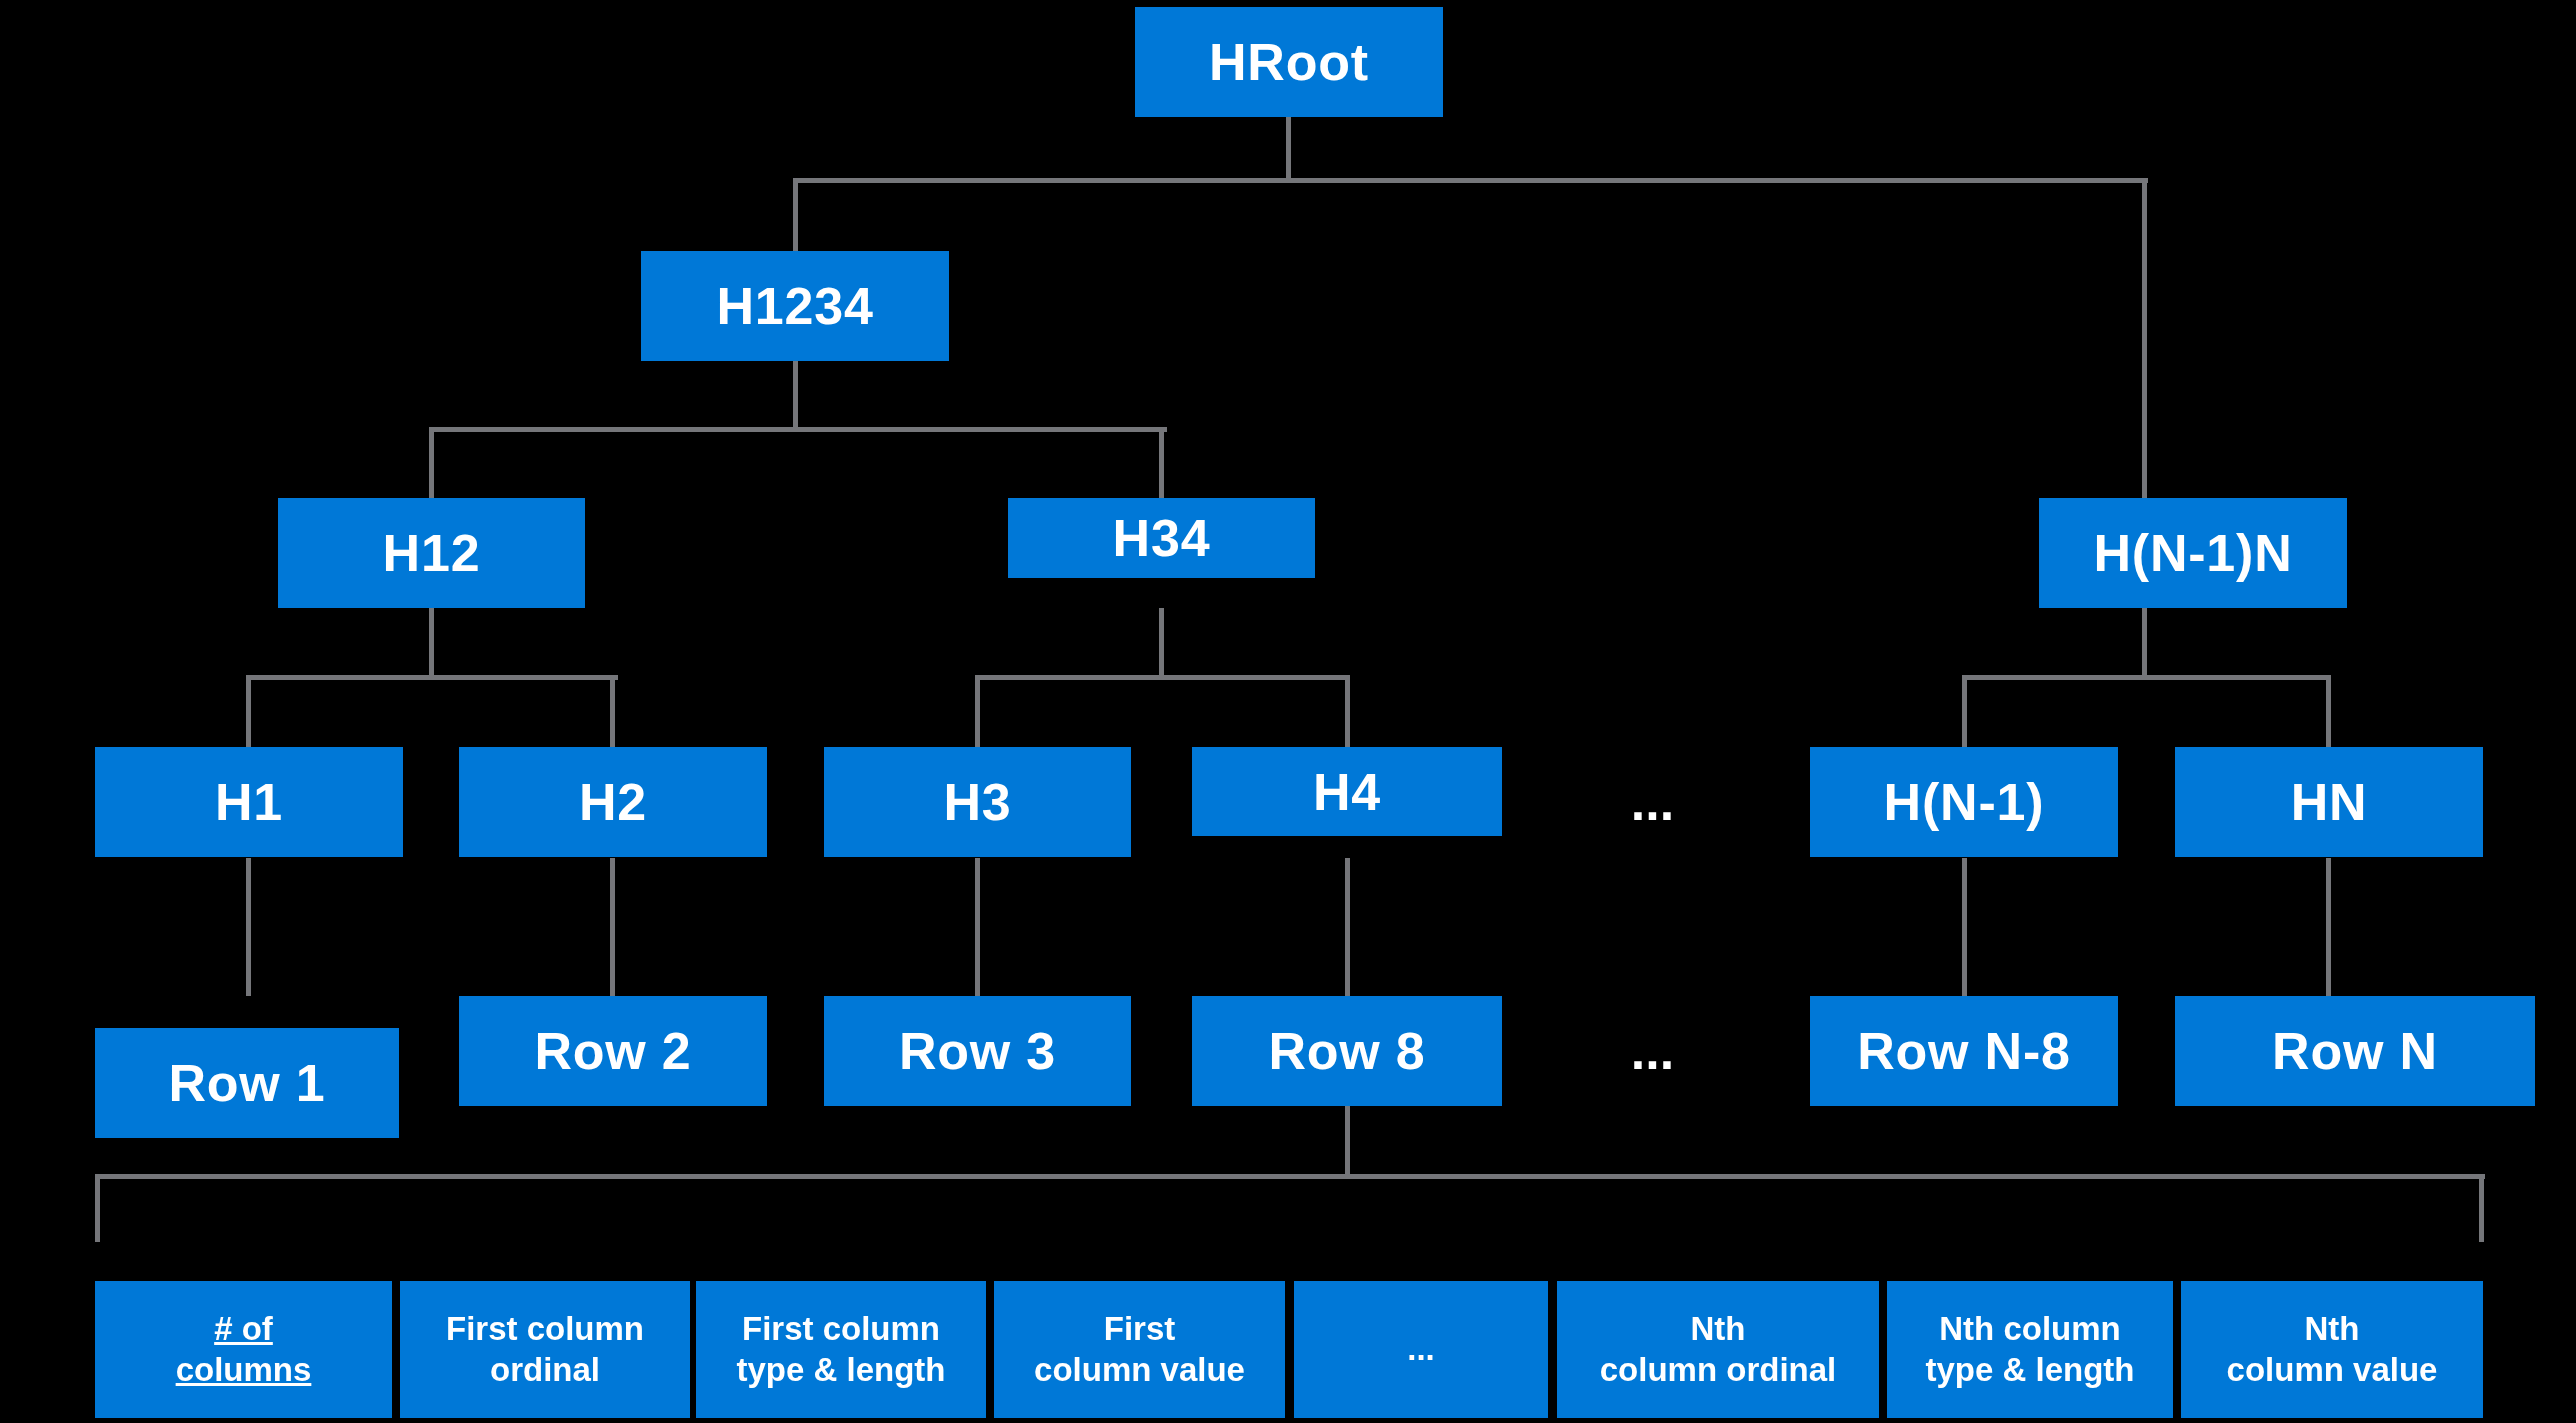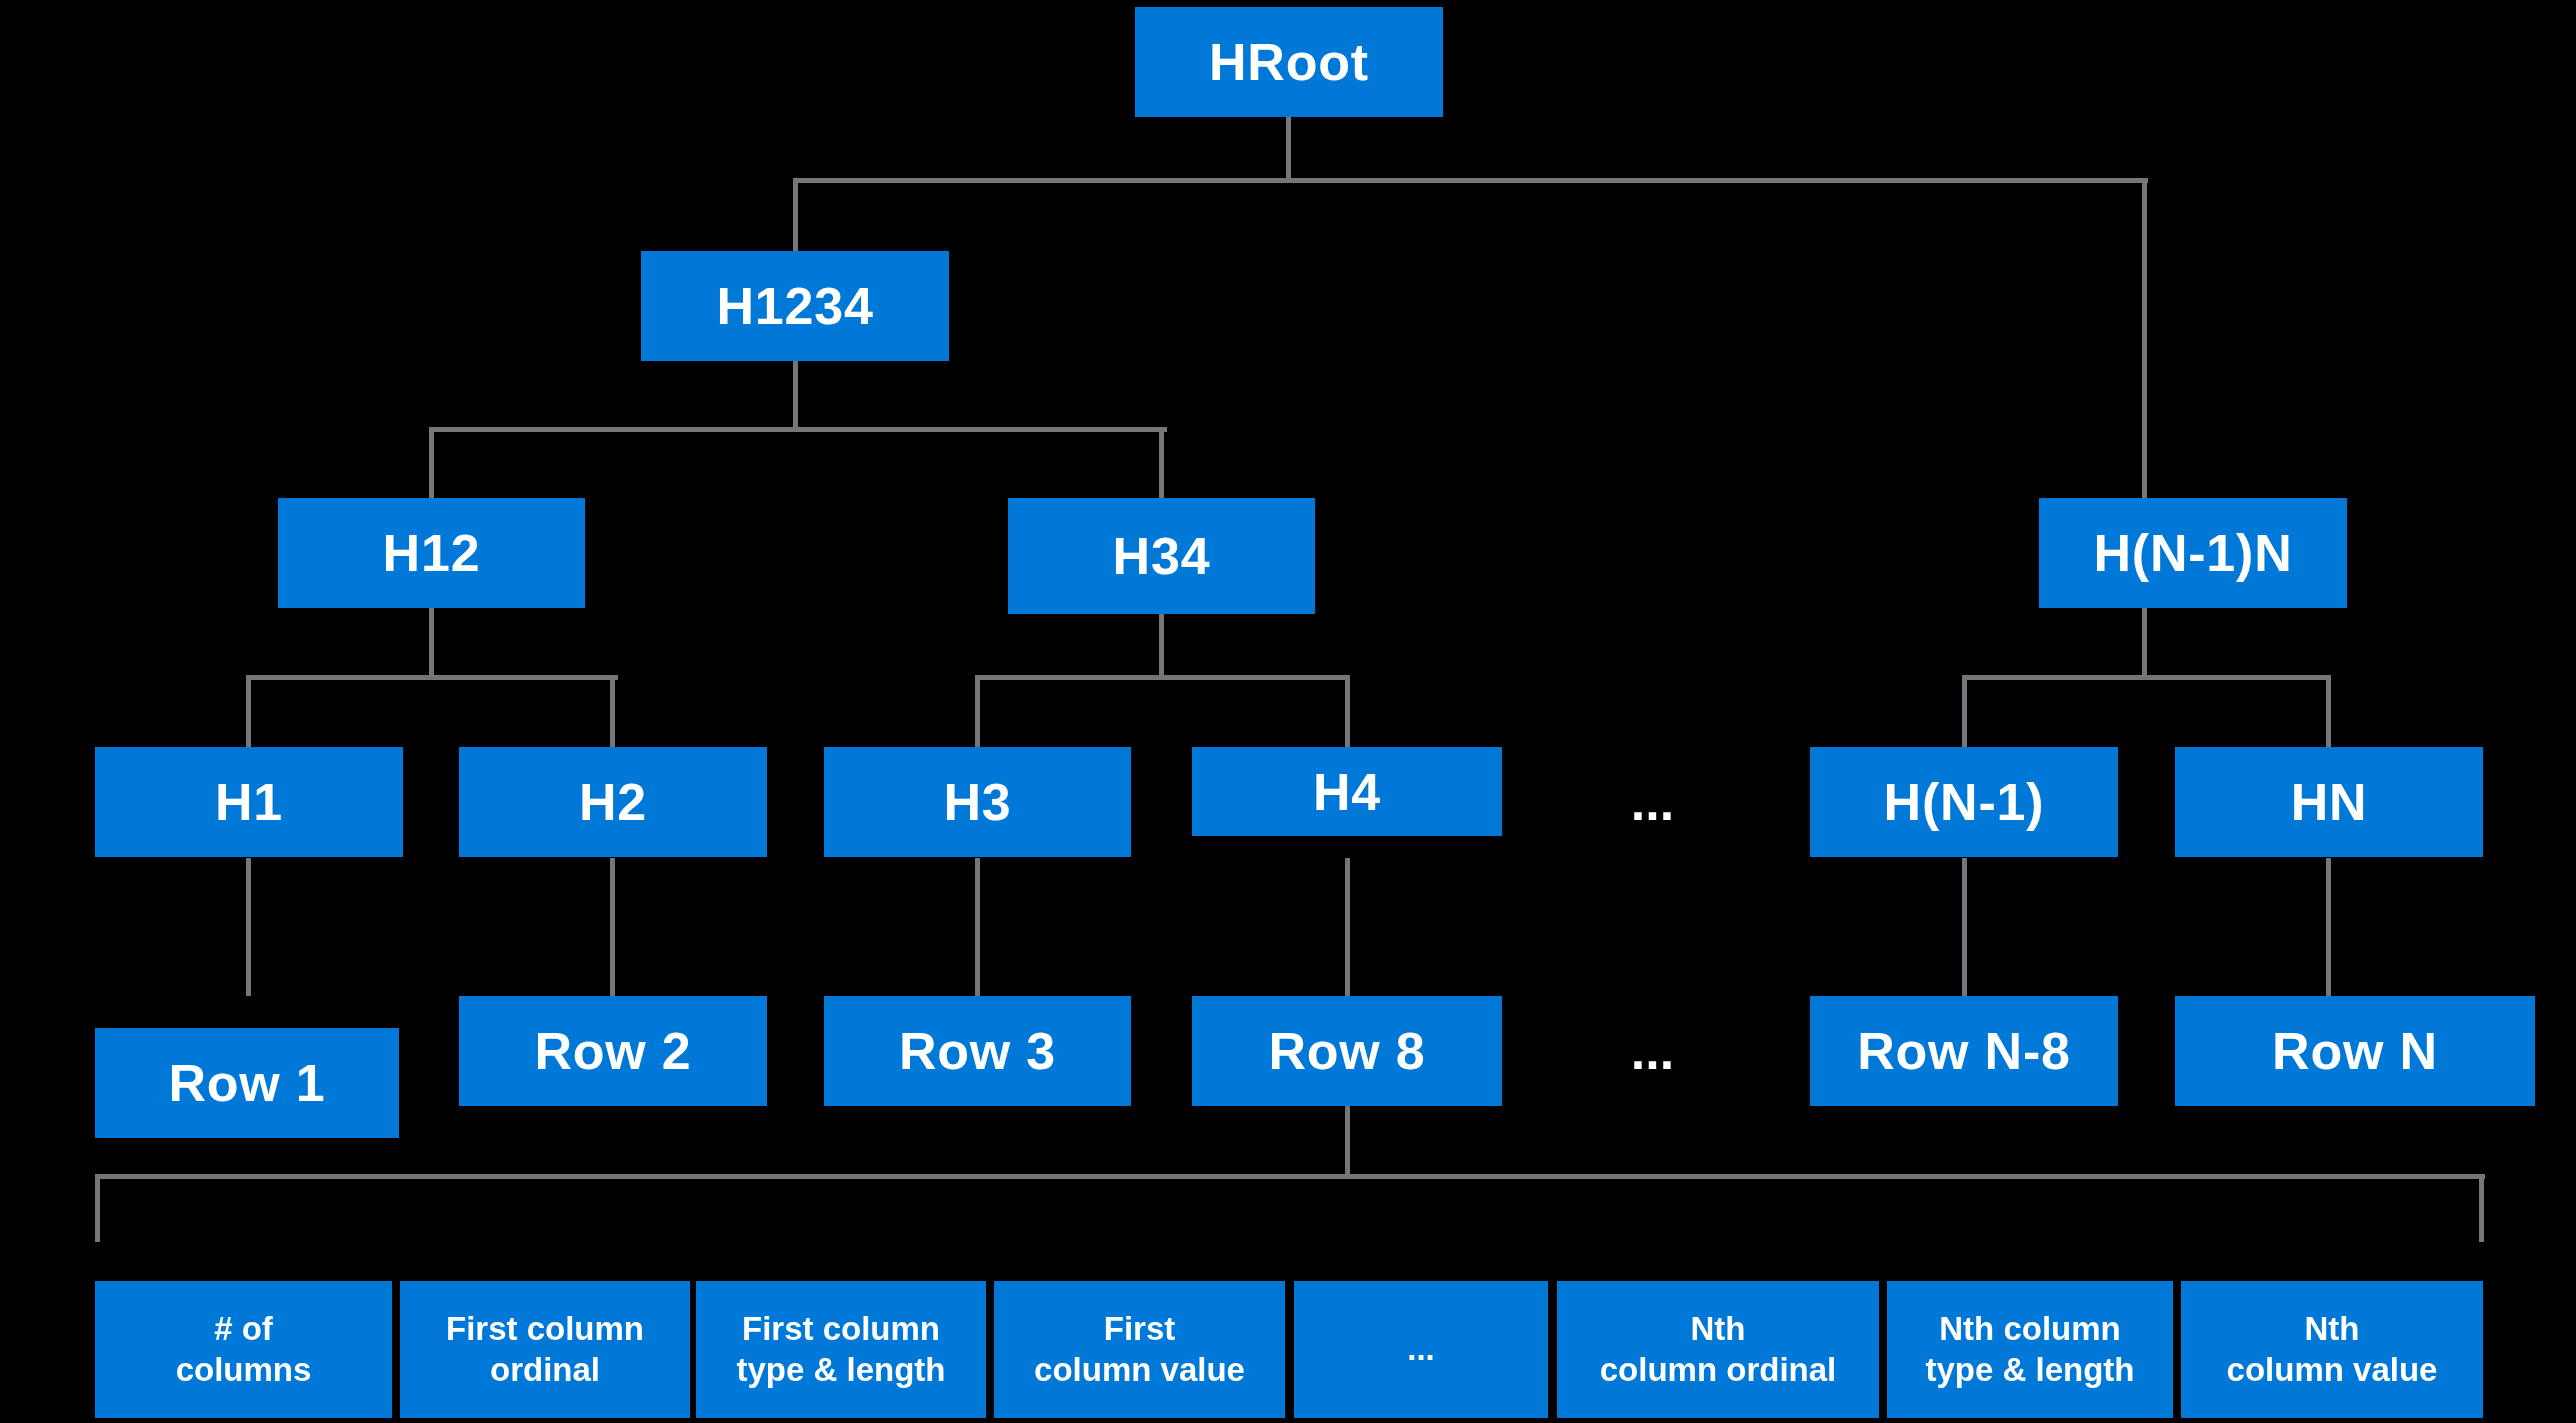--- a/index.html
+++ b/index.html
@@ -96,40 +96,40 @@
   <div class="line" style="left:1345px; top:1106px; width:5.1px; height:70px;"></div>
   <div class="line" style="left:95px; top:1174px; width:2390px; height:5.1px;"></div>
   <div class="line" style="left:95px; top:1179px; width:5.1px; height:63px;"></div>
   <div class="line" style="left:2479px; top:1179px; width:5.1px; height:63px;"></div>
 
   <div class="node" style="left:1135px; top:6.8px; width:308px; height:110px;">HRoot</div>
 
   <div class="node" style="left:641px; top:251px; width:308px; height:110px;">H1234</div>
 
   <div class="node" style="left:278px; top:498px; width:307px; height:110px;">H12</div>
-  <div class="node" style="left:1008px; top:498px; width:307px; height:116px;">H34</div>
+  <div class="node" style="left:1008px; top:498px; width:307px; height:80px;">H34</div>
   <div class="node" style="left:1991px; top:498px; width:308px; height:110px;margin-left:48px;">H(N-1)N</div>
 
   <div class="node" style="left:95px; top:747px; width:308px; height:110px;">H1</div>
   <div class="node" style="left:459px; top:747px; width:308px; height:110px;">H2</div>
   <div class="node" style="left:824px; top:747px; width:307px; height:110px;">H3</div>
   <div class="node" style="left:1192px; top:747px; width:310px; height:89px;">H4</div>
   <div class="dots" style="left:1593px; top:747px; width:119px; height:110px;">...</div>
   <div class="node" style="left:1810px; top:747px; width:308px; height:110px;">H(N-1)</div>
   <div class="node" style="left:2175px; top:747px; width:308px; height:110px;">HN</div>
 
   <div class="node" style="left:95px; top:996px; width:304px; height:110px;margin-top:32px;">Row 1</div>
   <div class="node" style="left:459px; top:996px; width:308px; height:110px;">Row 2</div>
   <div class="node" style="left:824px; top:996px; width:307px; height:110px;">Row 3</div>
   <div class="node" style="left:1192px; top:996px; width:310px; height:110px;">Row 8</div>
   <div class="dots" style="left:1593px; top:996px; width:119px; height:110px;">...</div>
   <div class="node" style="left:1810px; top:996px; width:308px; height:110px;">Row N-8</div>
   <div class="node" style="left:2175px; top:996px; width:360px; height:110px;">Row N</div>
 
-  <div class="cell" style="left:95px; top:1281px; width:297px; height:137px;"># of
+  <div class="cell" style="left:95px; top:1281px; width:297px; height:137px;text-decoration:underline;"># of
 columns</div>
   <div class="cell" style="left:400px; top:1281px; width:290px; height:137px;">First column
 ordinal</div>
   <div class="cell" style="left:696px; top:1281px; width:290px; height:137px;">First column
 type &amp; length</div>
   <div class="cell" style="left:994px; top:1281px; width:291px; height:137px;">First
 column value</div>
   <div class="cell" style="left:1294px; top:1281px; width:254px; height:137px;">...</div>
   <div class="cell" style="left:1557px; top:1281px; width:322px; height:137px;">Nth
 column ordinal</div>

